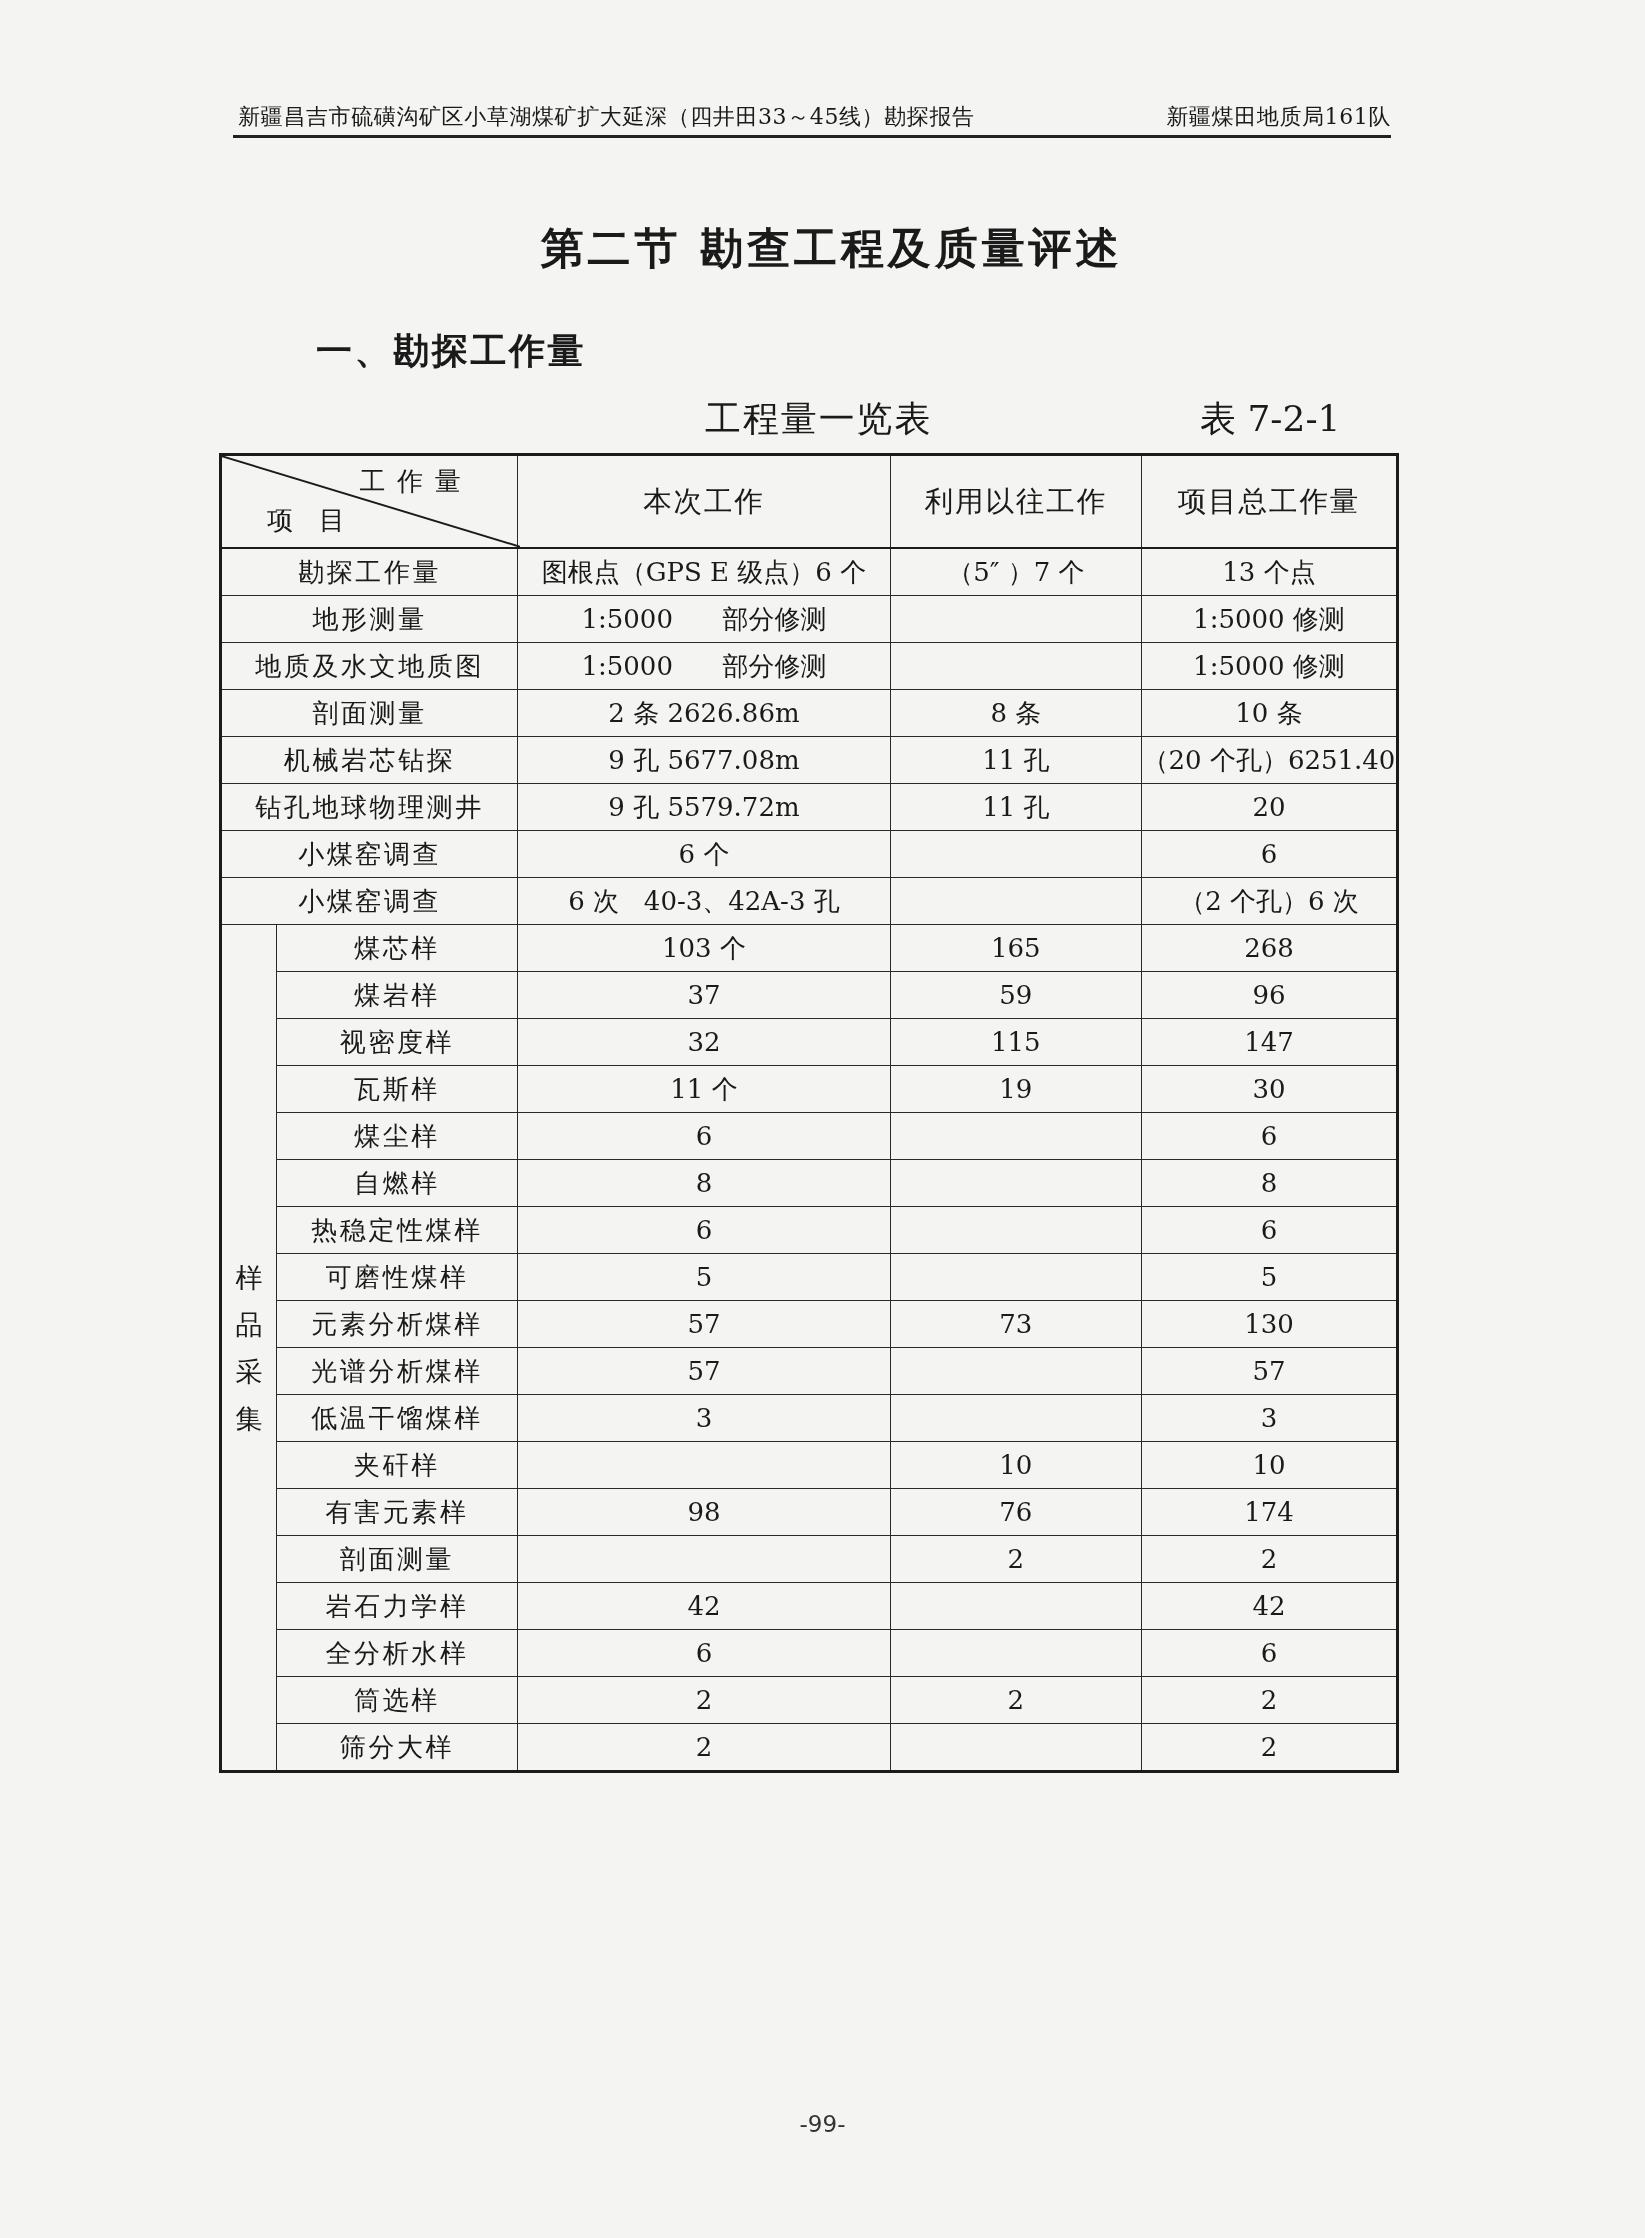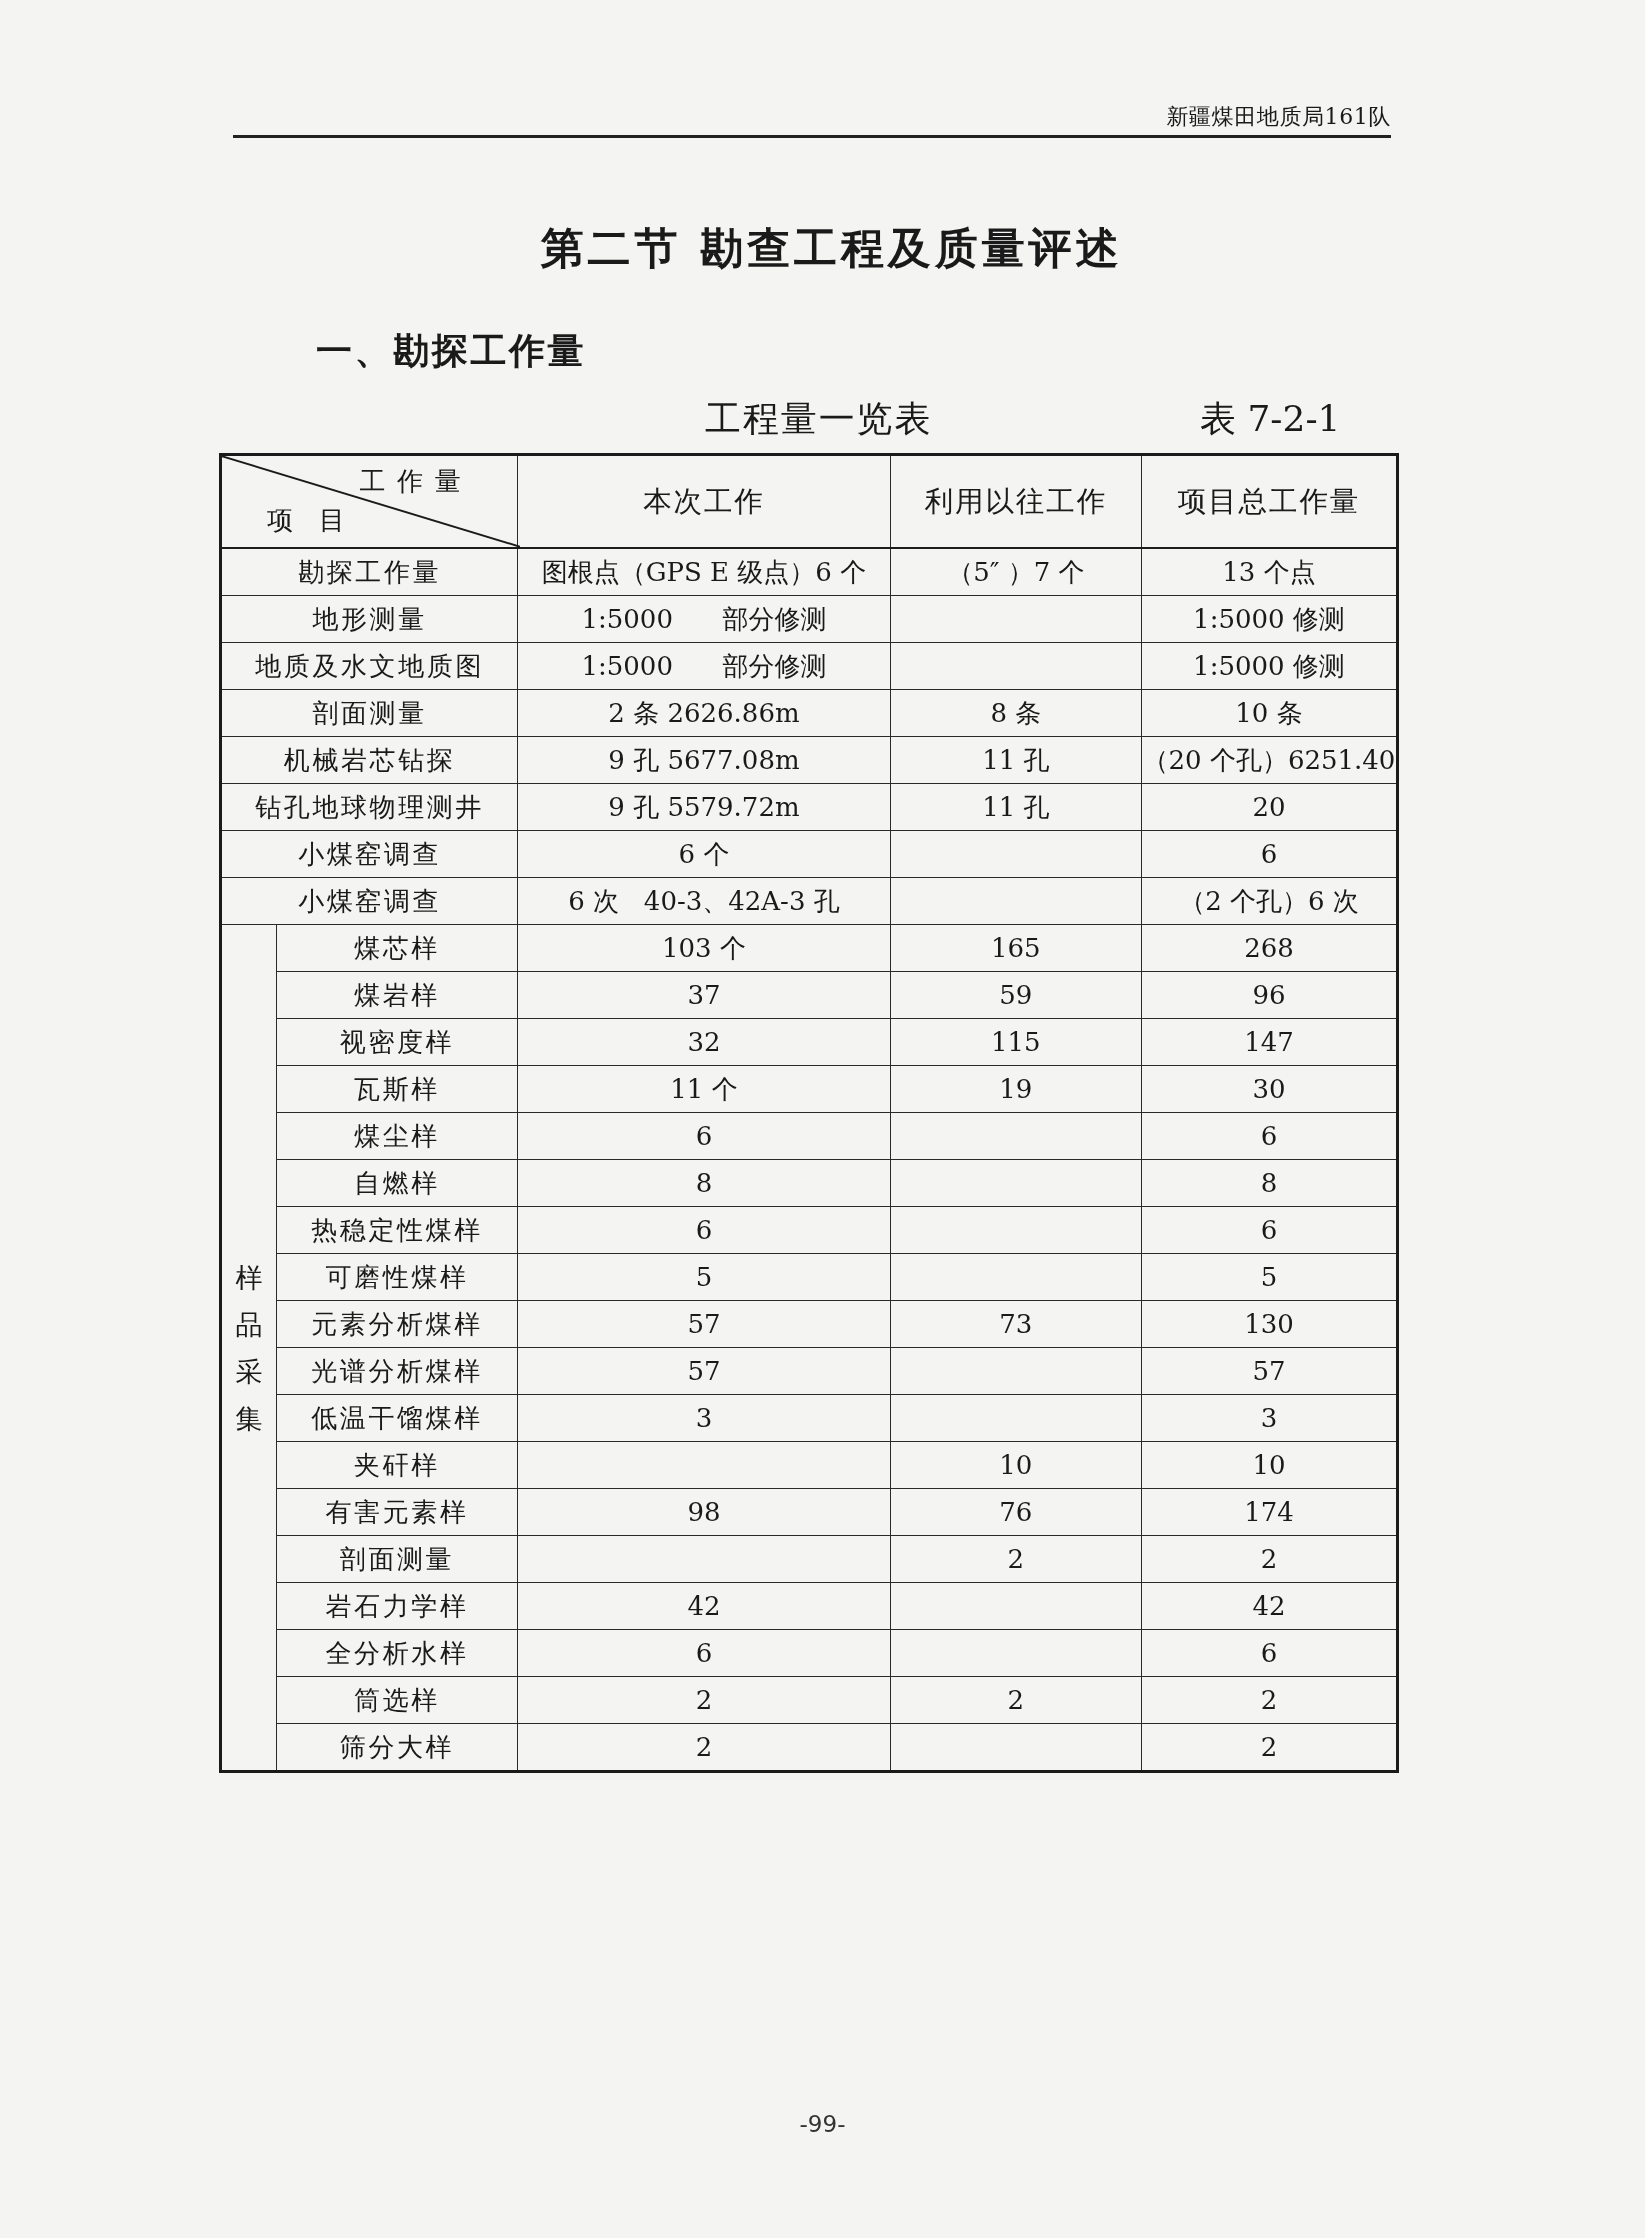--- a/index.html
+++ b/index.html
@@ -61,20 +61,21 @@
   .item { letter-spacing: 2.6px; }
   .page-number {
     position: absolute; left: 0; width: 100%; top: 2111px; text-align: center;
     font-size: 23px; font-family: "DejaVu Sans", sans-serif; color: #333;
   }
 </style>
 </head>
 <body>
 
 <div class="running-header">
+  <span class="left">新疆昌吉市硫磺沟矿区小草湖煤矿扩大延深（四井田33～45线）勘探报告</span>
   <span class="right">新疆煤田地质局161队</span>
 </div>
 <div class="header-rule"></div>
 
 <div class="section-title">第二节   勘查工程及质量评述</div>
 <div class="sub-title">一、勘探工作量</div>
 <div class="table-caption">工程量一览表</div>
 <div class="table-number">表 7-2-1</div>
 
 <table class="tbl">

